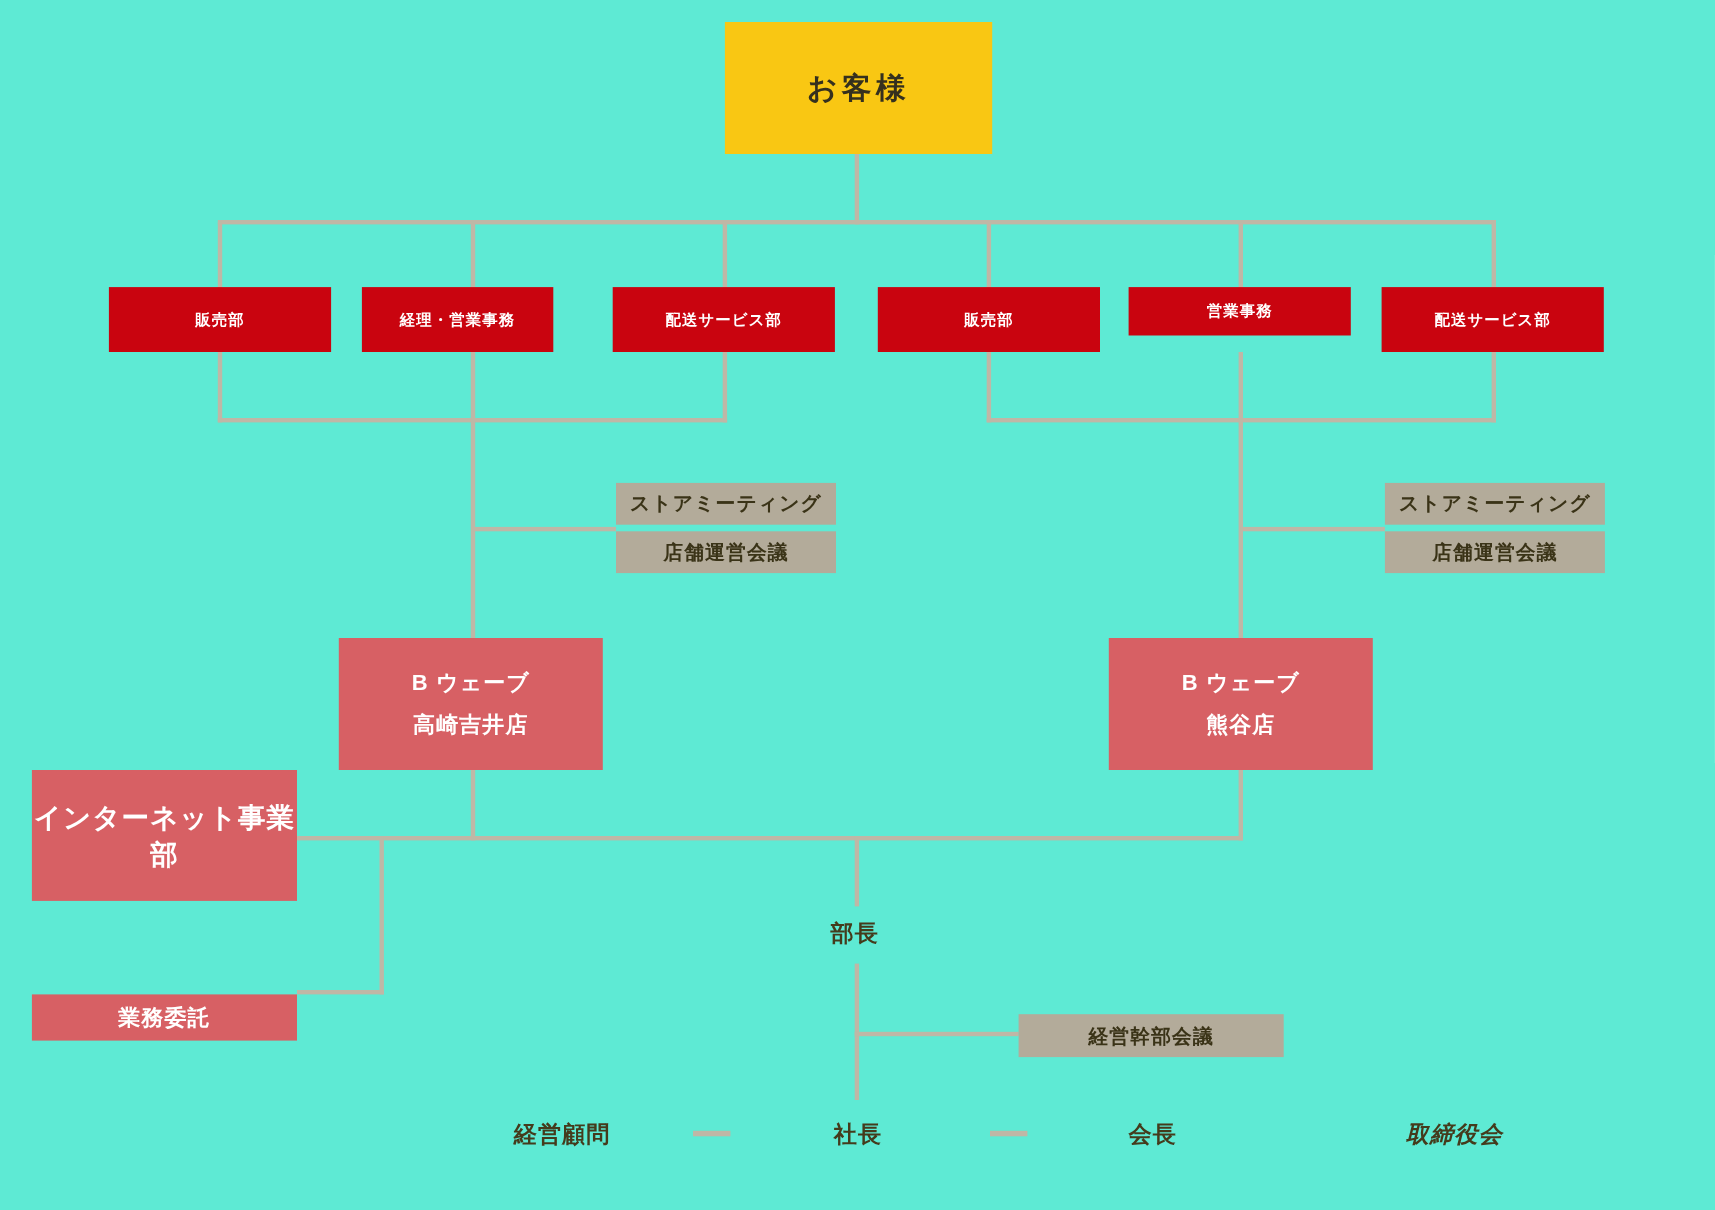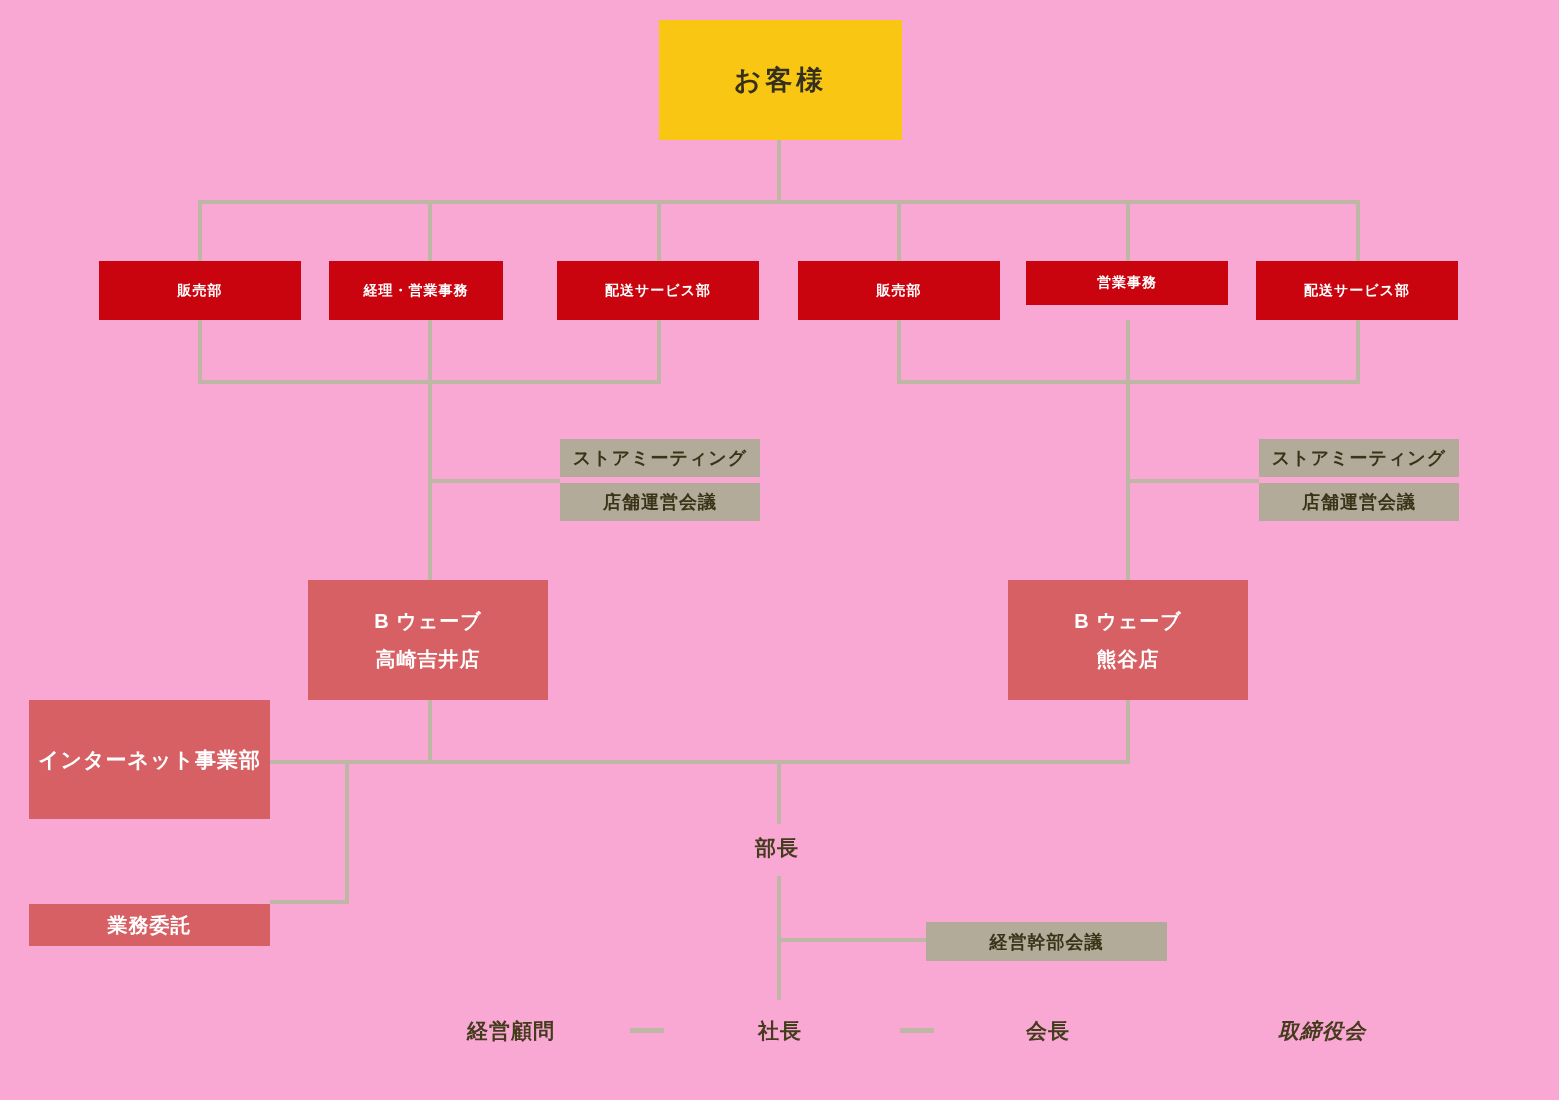--- a/index.html
+++ b/index.html
@@ -11,21 +11,21 @@
     --text_dark: #3A3317;
     --text_light: #FFFFFF;
   }
   * { margin: 0; padding: 0; box-sizing: border-box; }
   html, body { background: #ffffff; }
   body { font-family: "Liberation Sans", "DejaVu Sans", sans-serif; }
   .canvas {
     position: relative;
     width: 1559px;
     height: 1100px;
-    background: #f9a8d4;
+    background: #5eead4;
     overflow: hidden;
     padding-left: 16px;
   }
   .line { position: absolute; background: var(--line); }
   .box {
     position: absolute;
     display: flex;
     align-items: center;
     justify-content: center;
     text-align: center;
@@ -155,21 +155,21 @@
       <div>高崎吉井店</div>
     </div>
   </div>
   <div class="box rose" style="left:1008px; top:580px; width:240px; height:120px;">
     <div class="two-line">
       <div>B ウェーブ</div>
       <div>熊谷店</div>
     </div>
   </div>
 
-  <div class="box rose" style="left:29px; top:700px; width:241px; height:119px; font-size:21px;">
+  <div class="box rose" style="left:29px; top:700px; width:241px; height:119px; font-size:25px;">
     <span>インターネット事業部</span>
   </div>
   <div class="box tan" style="left:926px; top:922px; width:241px; height:39px;">
     <span>経営幹部会議</span>
   </div>
 
   <div class="box rose" style="left:29px; top:904px; width:241px; height:42px;">
     <span>業務委託</span>
   </div>
 

